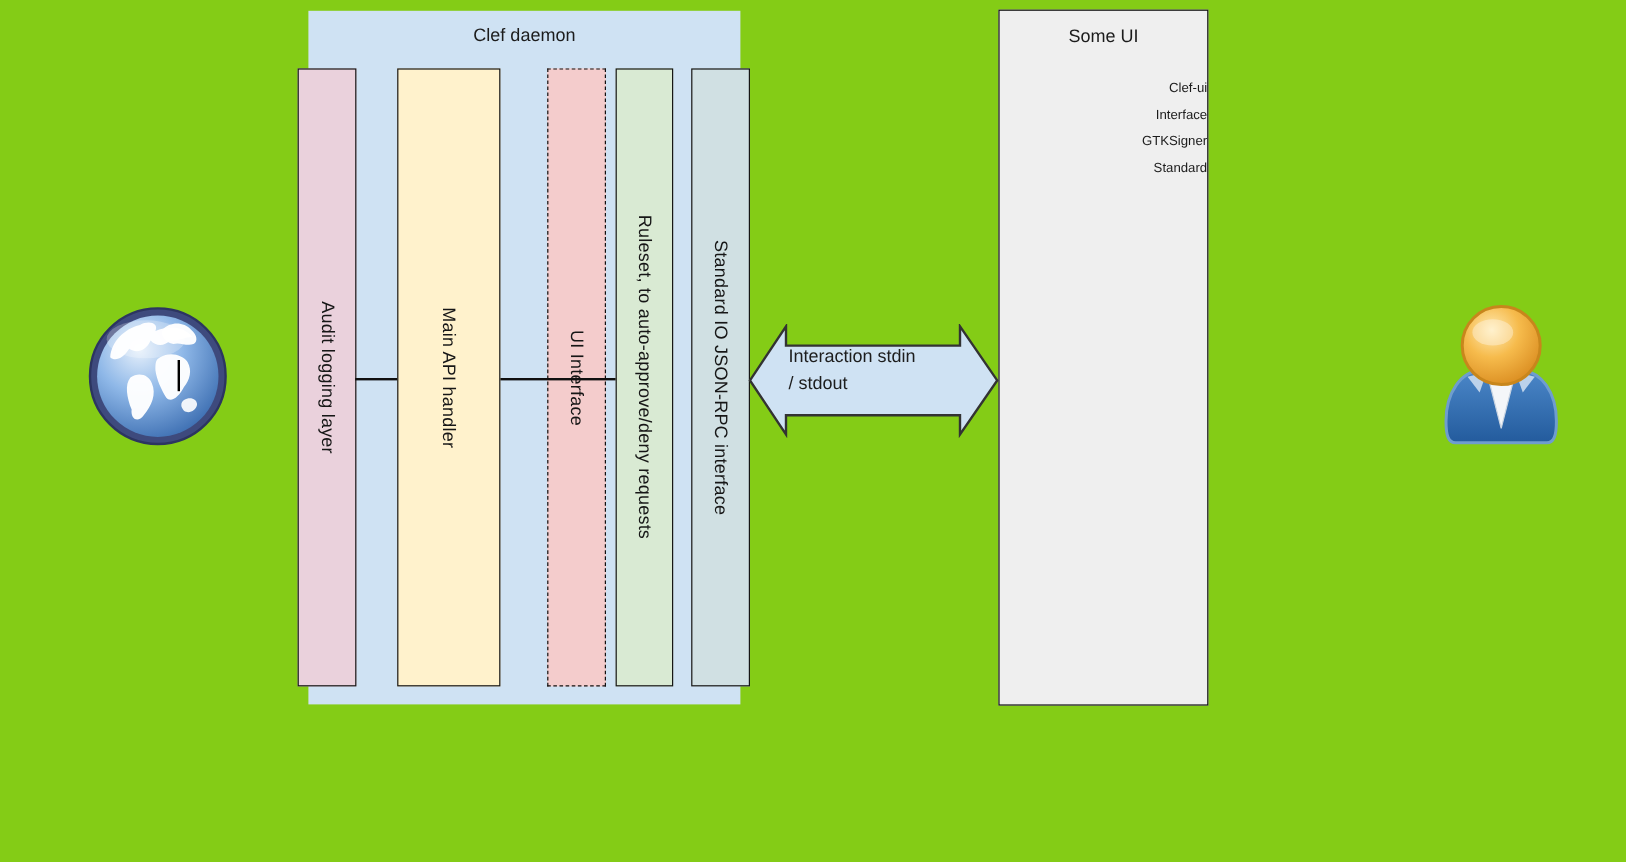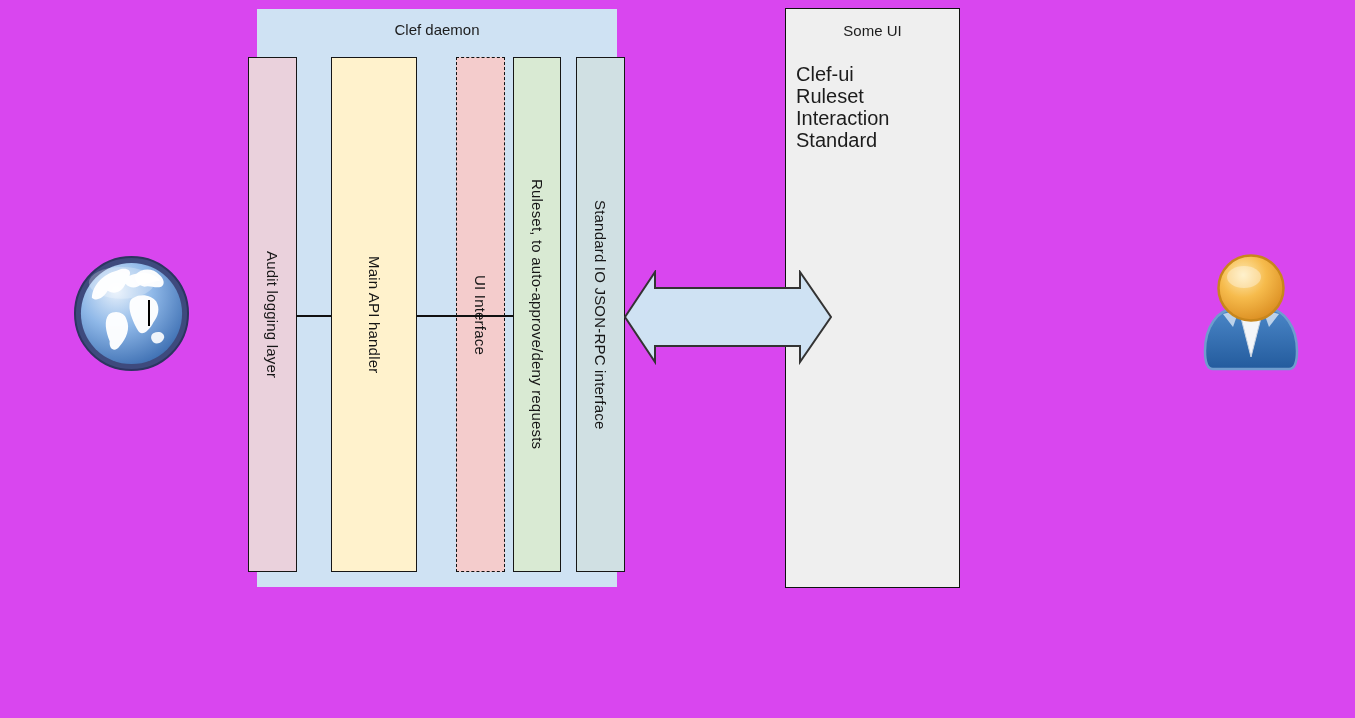--- a/index.html
+++ b/index.html
@@ -1,17 +1,17 @@
 <!DOCTYPE html>
 <html><head>
 <meta charset="utf-8">
 <style>
   html,body{margin:0;padding:0;background:#000;}
   .canvas{
-    position:relative;width:1355px;height:718px;background:#d946ef;
+    position:relative;width:1355px;height:718px;background:#84cc16;
     font-family:"Liberation Sans", sans-serif;color:#111;overflow:hidden;
   }
   
   .clef-box{position:absolute;left:257px;top:9px;width:360px;height:578px;background:#cfe2f3;}
   .clef-title{position:absolute;left:0;top:12px;width:100%;text-align:center;font-size:15px;color:#1c1c1c;}
   
   .bar{position:absolute;top:57px;height:515px;box-sizing:border-box;border:1px solid #161616;
        display:flex;align-items:center;justify-content:center;z-index:2;}
   .bar .vtext{writing-mode:vertical-rl;text-orientation:mixed;font-size:15px;color:#161616;
        white-space:nowrap;letter-spacing:0.2px;}
@@ -26,24 +26,24 @@
   .connector-b{left:416px;width:98px;}
   
   .arrow{position:absolute;top:270px;height:95px;z-index:5;}
   .arrow svg{display:block;}
   .arrow-left{left:623px;width:210px;}
   .arrow-right{left:1008px;width:206px;}
   .arrow-label{position:absolute;font-size:15px;color:#1d1d1d;line-height:22px;white-space:nowrap;}
   .arrow-left .arrow-label{left:34px;top:17px;}
   .arrow-right .arrow-label{left:30px;top:29px;}
   
-  .someui-box{position:absolute;left:785px;top:8px;width:175px;height:580px;background:#efefef;
+  .someui-box{position:absolute;left:832px;top:8px;width:175px;height:580px;background:#efefef;
        border:1.5px solid #101010;box-sizing:border-box;}
   .someui-title{margin-top:13px;text-align:center;font-size:15px;color:#1c1c1c;}
-  .someui-list{margin:24px 0 0 10px;font-size:20px;line-height:22px;color:#1c1c1c;}
+  .someui-list{margin:24px 0 0 10px;font-size:11px;line-height:22px;color:#1c1c1c;text-align:right;}
   
   .globe{position:absolute;left:72px;top:254px;width:119px;height:119px;}
   .cursor-line{position:absolute;left:148px;top:300px;width:2px;height:26px;background:#000;z-index:6;}
   .person{position:absolute;left:1203px;top:251px;width:100px;height:122px;}
 </style>
 </head>
 <body>
 
 <div class="canvas">
 
@@ -88,28 +88,32 @@
     <span class="vtext">Standard IO JSON-RPC interface</span>
   </div>
 
   <div class="connector connector-a"></div>
   <div class="connector connector-b"></div>
 
   <div class="arrow arrow-left">
     <svg width="210" height="95" viewBox="0 0 210 95">
       <polygon points="2,47 32,2 32,18 177,18 177,2 208,47 177,92 177,76 32,76 32,92" fill="#cfe2f3" stroke="#333333" stroke-width="2" stroke-linejoin="miter"></polygon>
     </svg>
+    <div class="arrow-label">
+      <div>Interaction stdin</div>
+      <div>/ stdout</div>
+    </div>
   </div>
 
   <div class="someui-box">
     <div class="someui-title">Some UI</div>
     <div class="someui-list">
       <div class="someui-item">Clef-ui</div>
-      <div class="someui-item">Ruleset</div>
-      <div class="someui-item">Interaction</div>
+      <div class="someui-item">Interface</div>
+      <div class="someui-item">GTKSigner</div>
       <div class="someui-item">Standard</div>
     </div>
   </div>
 
 
   <div class="person">
     <svg width="100" height="122" viewBox="0 0 100 122">
       <defs>
         <radialGradient id="pHead" cx="38%" cy="30%" r="78%">
           <stop offset="0%" stop-color="#ffeab2"></stop>

